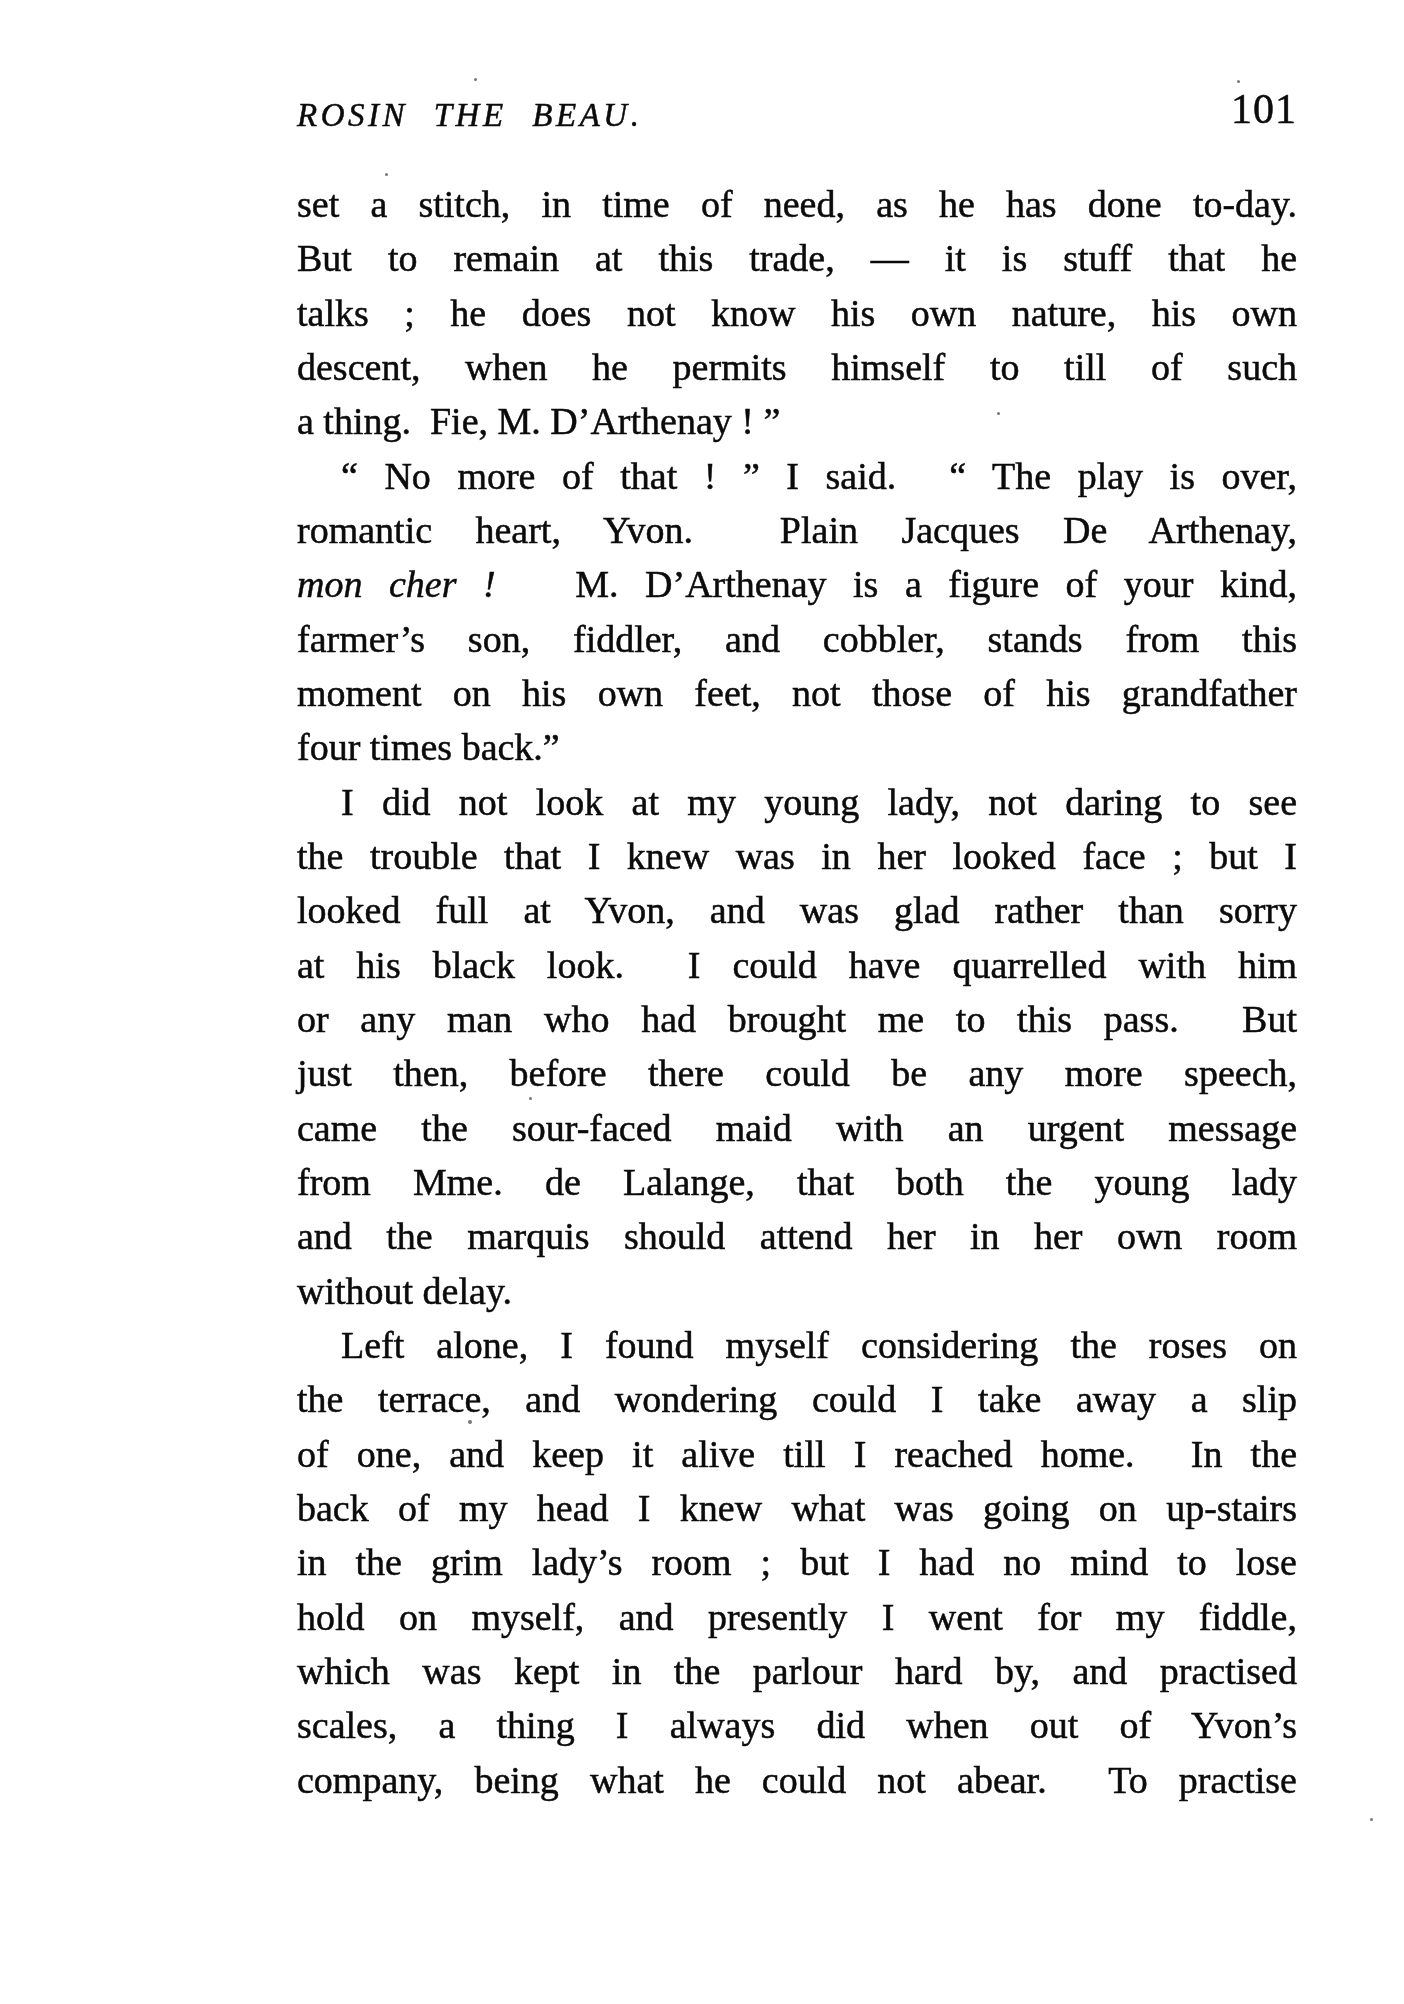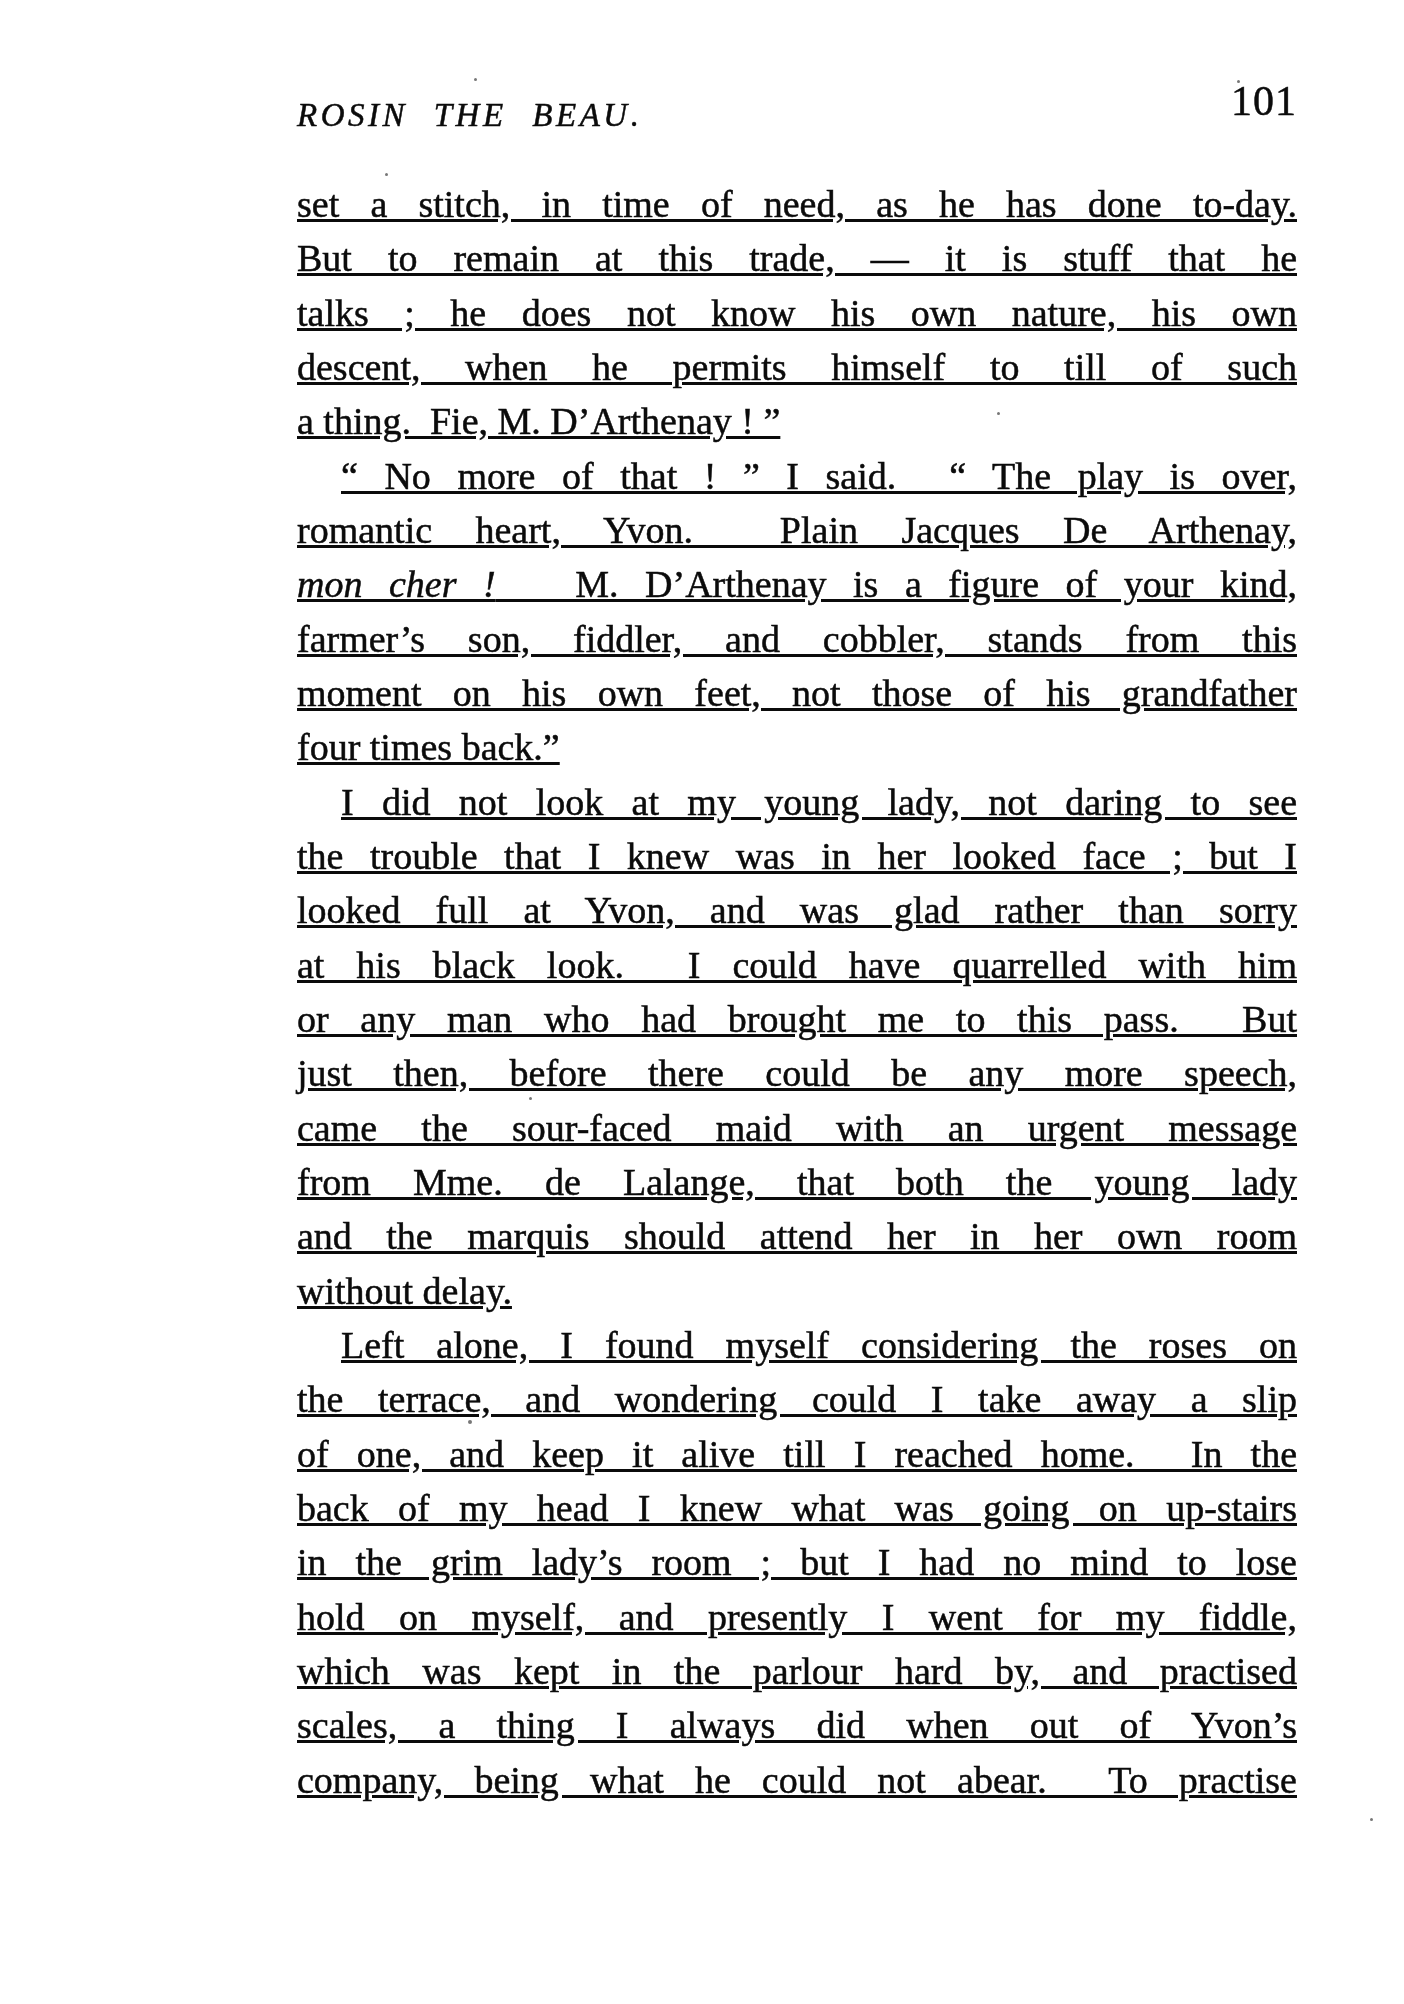--- a/index.html
+++ b/index.html
@@ -12,31 +12,31 @@
     overflow:hidden;
     -webkit-text-stroke:0.5px currentColor;
   }
   .header-title{
     position:absolute;left:297px;top:99px;width:1000px;
     font-style:italic;
     font-size:33px;line-height:33px;
     letter-spacing:3.5px;word-spacing:14px;
   }
   .page-number{
-    position:absolute;left:297px;top:80px;width:1000px;
+    position:absolute;left:297px;top:88px;width:1000px;
     text-align:right;
     font-size:42px;line-height:42px;
     letter-spacing:1px;
   }
   .body-text{
     position:absolute;left:297px;top:177px;width:1000px;
     font-size:38px;line-height:54.33px;
     font-kerning:normal;
   }
-  .para{margin:0;padding:0;text-decoration:underline;}
+  .para{margin:0;padding:0;}
   .line{
     text-align:justify;
     text-align-last:left;
   }
   .line.just{text-align-last:justify;}
   .para.indent .line:first-child{padding-left:44px;}
   .it{font-style:italic;}
   .speck{
     position:absolute;
     background:#777;

